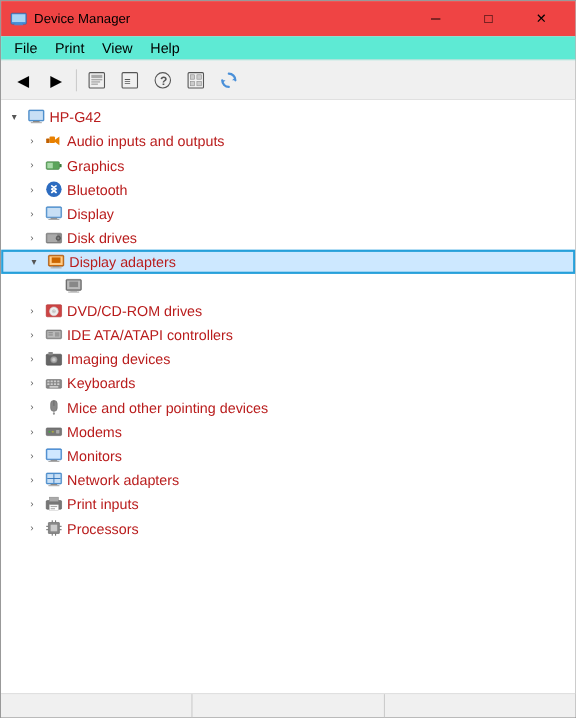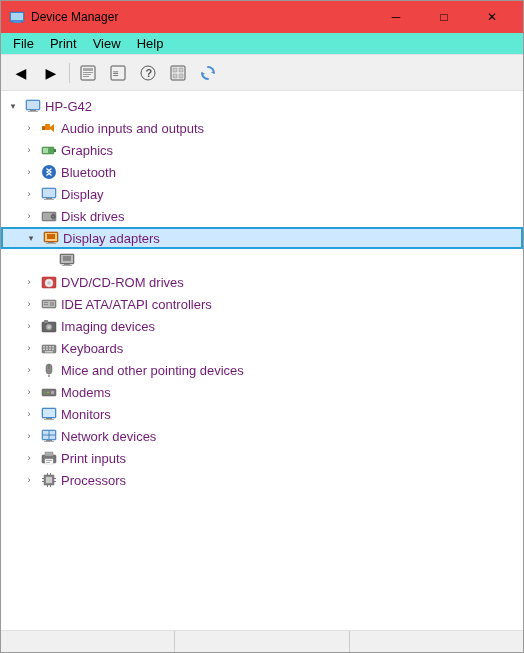--- a/index.html
+++ b/index.html
@@ -141,21 +141,21 @@
       height: 16px;
       margin: 0 4px;
       flex-shrink: 0;
       display: inline-flex;
       align-items: center;
       justify-content: center;
       font-size: 13px;
     }
     .item-label {
       font-size: 13px;
-      color: #701a75;
+      color: #b91c1c;
     }
     
     .status-bar {
       height: 22px;
       border-top: 1px solid #e0e0e0;
       background: #f0f0f0;
       flex-shrink: 0;
       display: flex;
       align-items: center;
     }
@@ -473,21 +473,21 @@
       <span class="item-icon">
         <svg width="16" height="16" viewBox="0 0 16 16">
           <rect x="1" y="2" width="14" height="10" rx="1" fill="#5b9bd5" stroke="#2a70b8" stroke-width="0.5"></rect>
           <rect x="2" y="3" width="12" height="8" fill="#c8dff5"></rect>
           <line x1="8" y1="3" x2="8" y2="11" stroke="#2a70b8" stroke-width="0.8"></line>
           <line x1="2" y1="7" x2="14" y2="7" stroke="#2a70b8" stroke-width="0.8"></line>
           <rect x="5" y="12" width="6" height="1" fill="#888"></rect>
           <rect x="3" y="13" width="10" height="1" fill="#aaa"></rect>
         </svg>
       </span>
-      <span class="item-label">Network devices</span>
+      <span class="item-label">Network adapters</span>
     </div>
 
     <div class="tree-item">
       <span class="indent" style="width:20px"></span>
       <span class="expander">›</span>
       <span class="item-icon">
         <svg width="16" height="16" viewBox="0 0 16 16">
           <rect x="1" y="5" width="14" height="8" rx="1" fill="#777" stroke="#555" stroke-width="0.5"></rect>
           <rect x="4" y="2" width="8" height="4" fill="#aaa" stroke="#888" stroke-width="0.5"></rect>
           <rect x="4" y="9" width="8" height="5" fill="#fff" stroke="#ccc" stroke-width="0.5"></rect>

